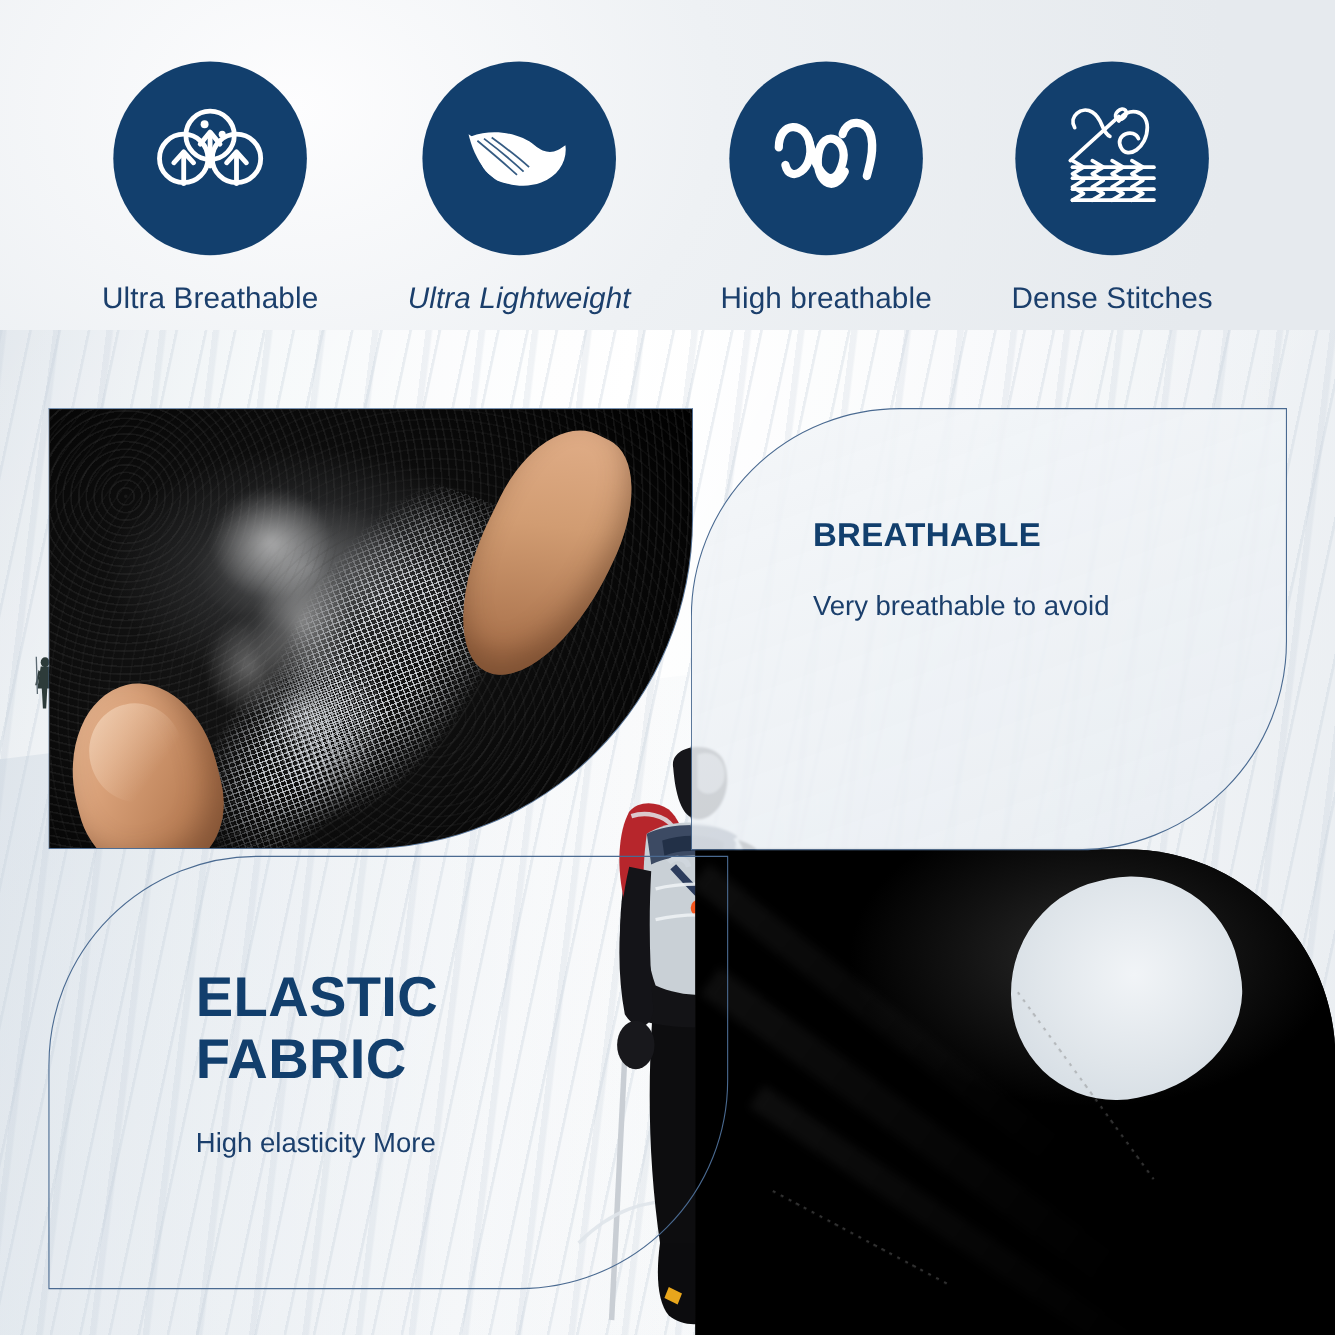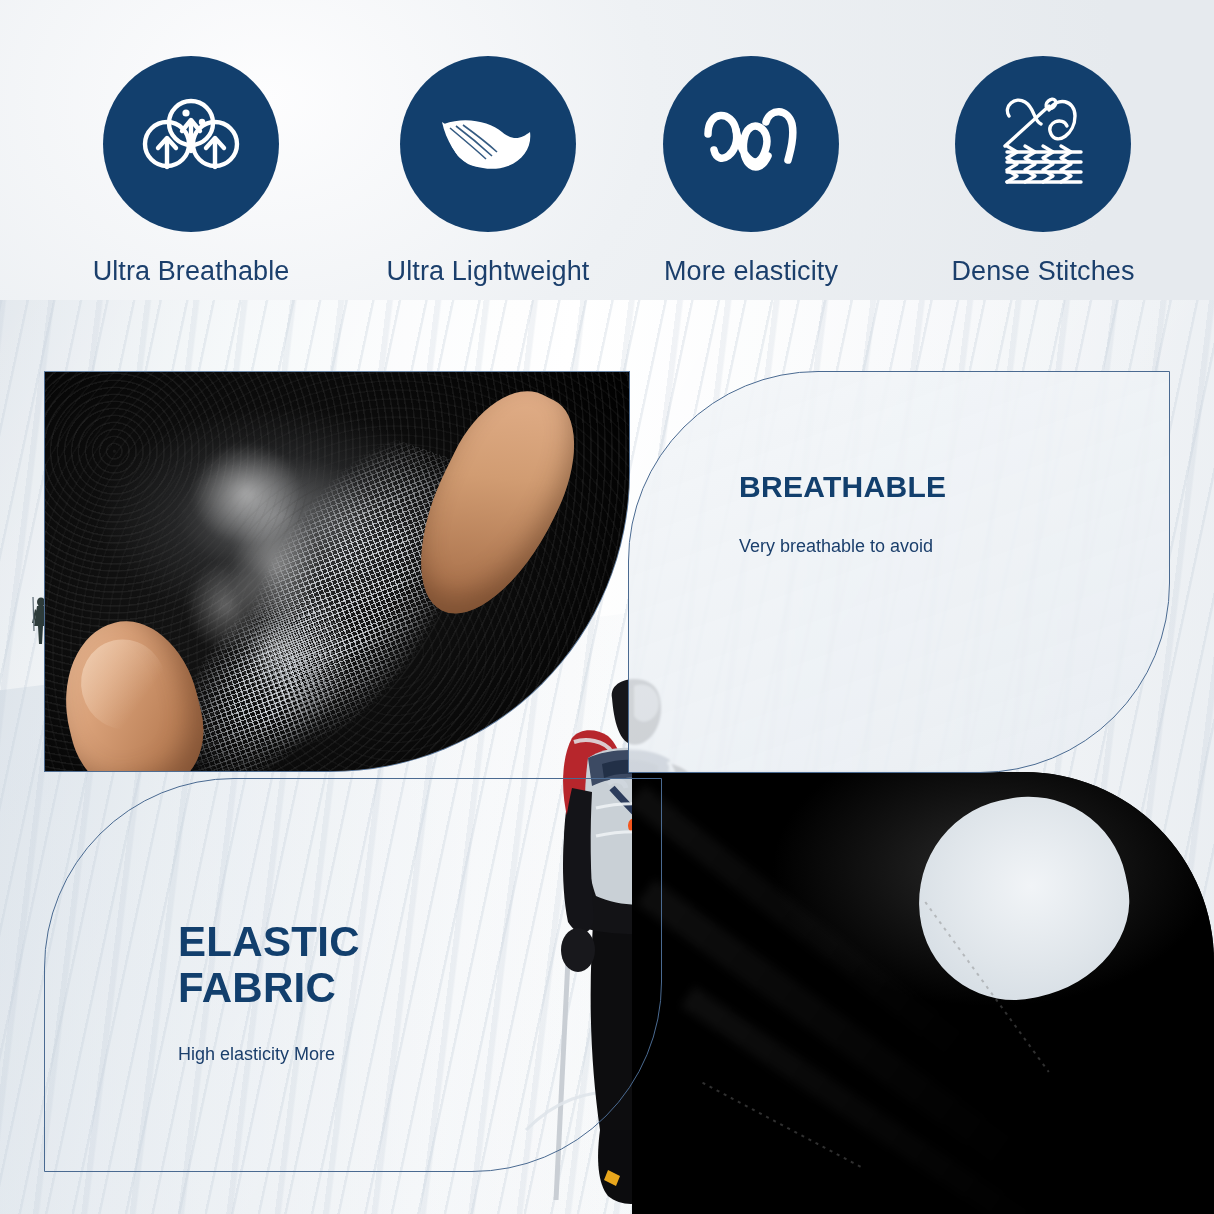--- a/index.html
+++ b/index.html
@@ -162,21 +162,21 @@
   }
   #breathable-panel .panel-inner{
     position:absolute; left:110px; top:98px; width:400px;
   }
   .panel-title{
     font-size:30px; font-weight:bold; color:#123f6d;
     line-height:1.10; letter-spacing:.3px;
   }
   .panel-sub{
     margin-top:32px;
-    font-size:18px; color:#1b3f6c; line-height:1.30;
+    font-size:25px; color:#1b3f6c; line-height:1.30;
   }
 
   
   #black-fabric-panel{
     position:absolute; left:632px; top:472px; width:582px; height:442px;
     border-radius:0 190px 0 0;
     overflow:hidden;
   }
   .black-fabric{
     position:absolute; inset:0;
@@ -203,21 +203,21 @@
   
   #elastic-panel{
     position:absolute; left:44px; top:478px; width:618px; height:394px;
     border:1px solid #4a6a91;
     border-radius:190px 0 190px 0;
     background:transparent;
   }
   #elastic-panel .panel-inner{
     position:absolute; left:133px; top:100px; width:400px;
   }
-  #elastic-panel .panel-title{ font-size:42px;margin-top:40px; }
+  #elastic-panel .panel-title{ font-size:51px; }
   #elastic-panel .panel-sub{ margin-top:32px; }
 
   .nowrap{ white-space:nowrap; }
 </style>
 </head>
 <body>
 
 <div id="canvas">
 
   <div id="feature-strip">
@@ -236,21 +236,21 @@
             <path d="M55 62 L55 32"></path>
               <path d="M46 42 L55 31 L64 42"></path>
           </g>
           <circle cx="50" cy="24" r="3.6" fill="#ffffff"></circle>
           <circle cx="66" cy="33" r="3.2" fill="#ffffff"></circle>
         </svg>
       </div>
       <div class="feature-label">Ultra Breathable</div>
     </div>
 
-    <div class="feature" style="left:373px;">
+    <div class="feature" style="left:357px;font-style:italic;">
       <div class="feature-circle">
         <svg width="112" height="112" viewBox="0 0 112 112">
           <path fill="#ffffff" d="M12 36 C34 28 58 34 70 44 C82 54 90 50 98 44 C100 58 92 72 76 78 C60 84 40 80 28 70 C22 65 16 50 12 36 Z"></path>
           <path fill="#ffffff" d="M10 34 C28 46 46 60 62 76 C54 80 44 80 36 76 C24 69 14 52 10 34 Z"></path>
           <g stroke="#123f6d" stroke-width="1.6" fill="none" opacity=".85">
             <path d="M18 40 C30 50 42 60 54 71"></path>
             <path d="M24 38 C36 47 48 57 60 68"></path>
             <path d="M31 37 C42 45 54 54 65 64"></path>
           </g>
         </svg>
@@ -261,24 +261,24 @@
     <div class="feature" style="left:636px;">
       <div class="feature-circle">
         <svg width="110" height="100" viewBox="0 0 110 100">
           <g fill="none" stroke="#ffffff" stroke-width="7.5" stroke-linecap="round" stroke-linejoin="round">
             <path d="M12 40 C12 16 36 16 40 36 C45 60 22 74 18 56"></path>
             <path d="M40 36 C46 64 62 82 70 54 C76 32 52 22 48 46 C44 70 62 84 72 62"></path>
             <path d="M70 28 C74 14 92 14 96 30 C99 44 94 58 92 66"></path>
           </g>
         </svg>
       </div>
-      <div class="feature-label">More elasticity</div>
-    </div>
-
-    <div class="feature" style="left:928px;">
+      <div class="feature-label">High breathable</div>
+    </div>
+
+    <div class="feature" style="left:896px;">
       <div class="feature-circle">
         <svg width="112" height="112" viewBox="0 0 112 112">
           <g fill="none" stroke="#ffffff" stroke-width="3.4" stroke-linecap="round" stroke-linejoin="round">
 
             <path d="M18 58 L62 18"></path>
             <ellipse cx="64" cy="16" rx="5.5" ry="4" transform="rotate(-42 64 16)"></ellipse>
 
             <path d="M22 28 C16 18 28 8 38 14 C48 20 46 32 54 36"></path>
             <path d="M62 22 C70 8 88 12 88 28 C88 46 70 58 64 46 C58 34 76 28 80 38"></path>
 

